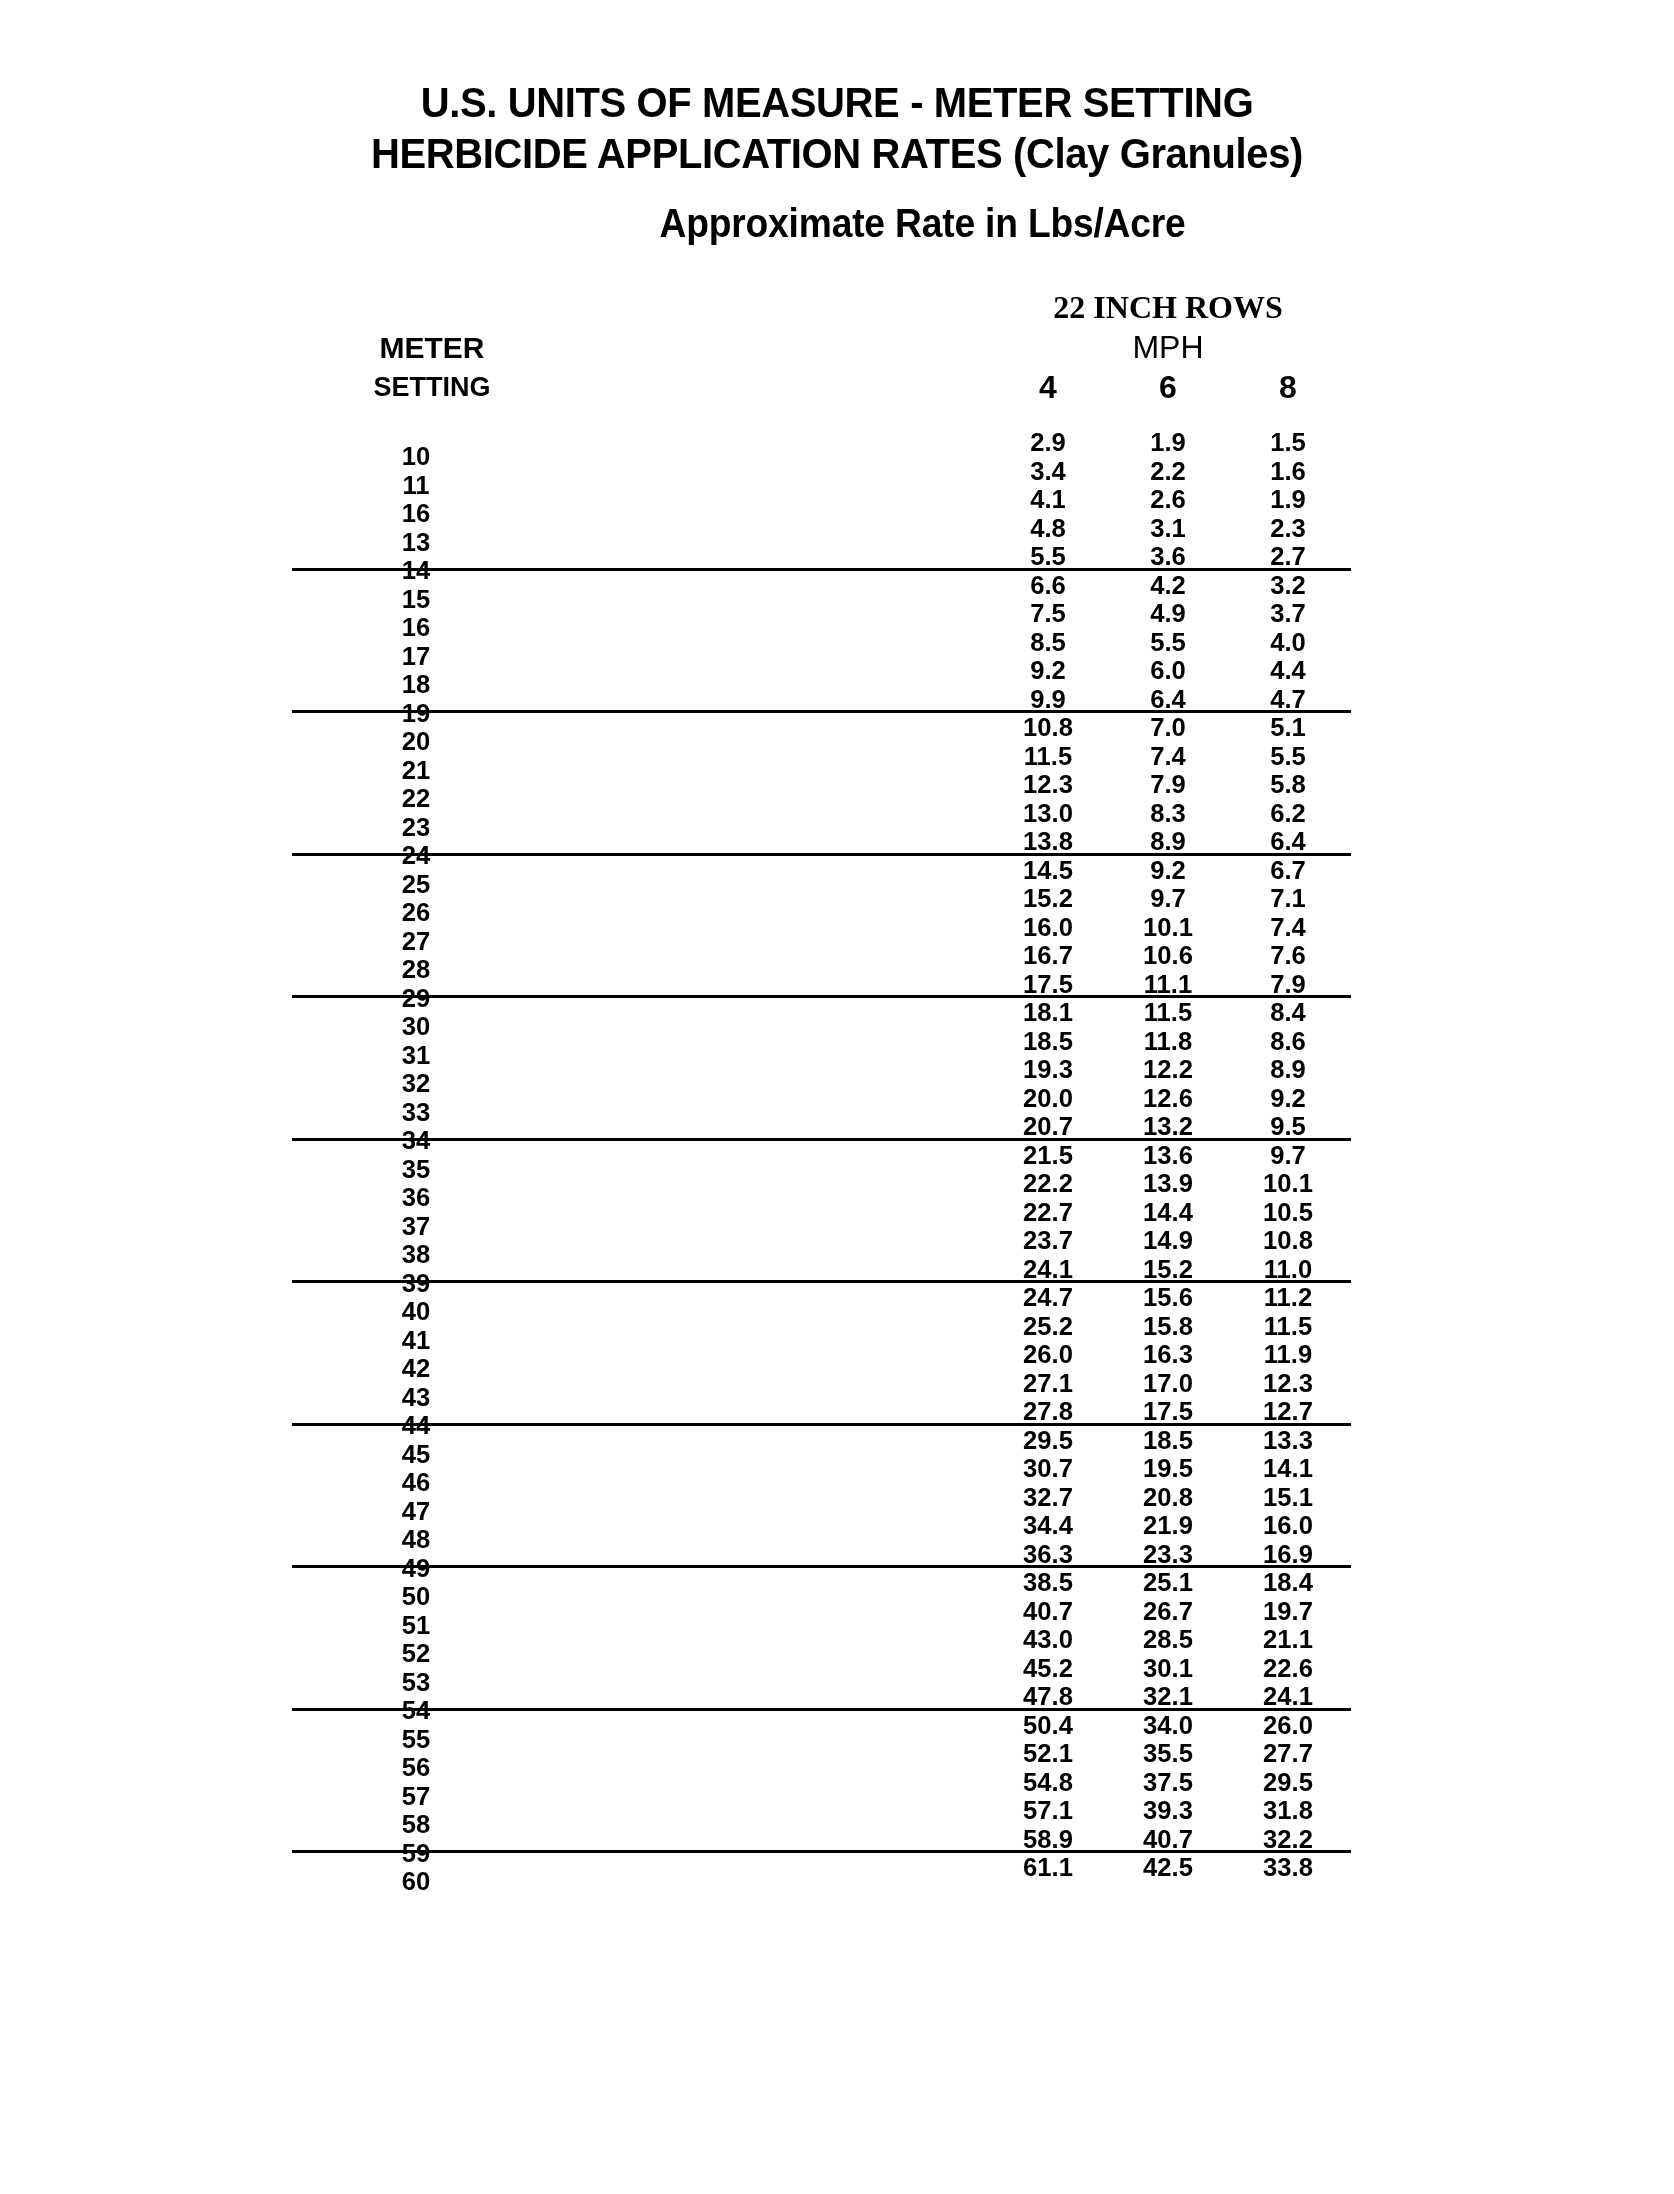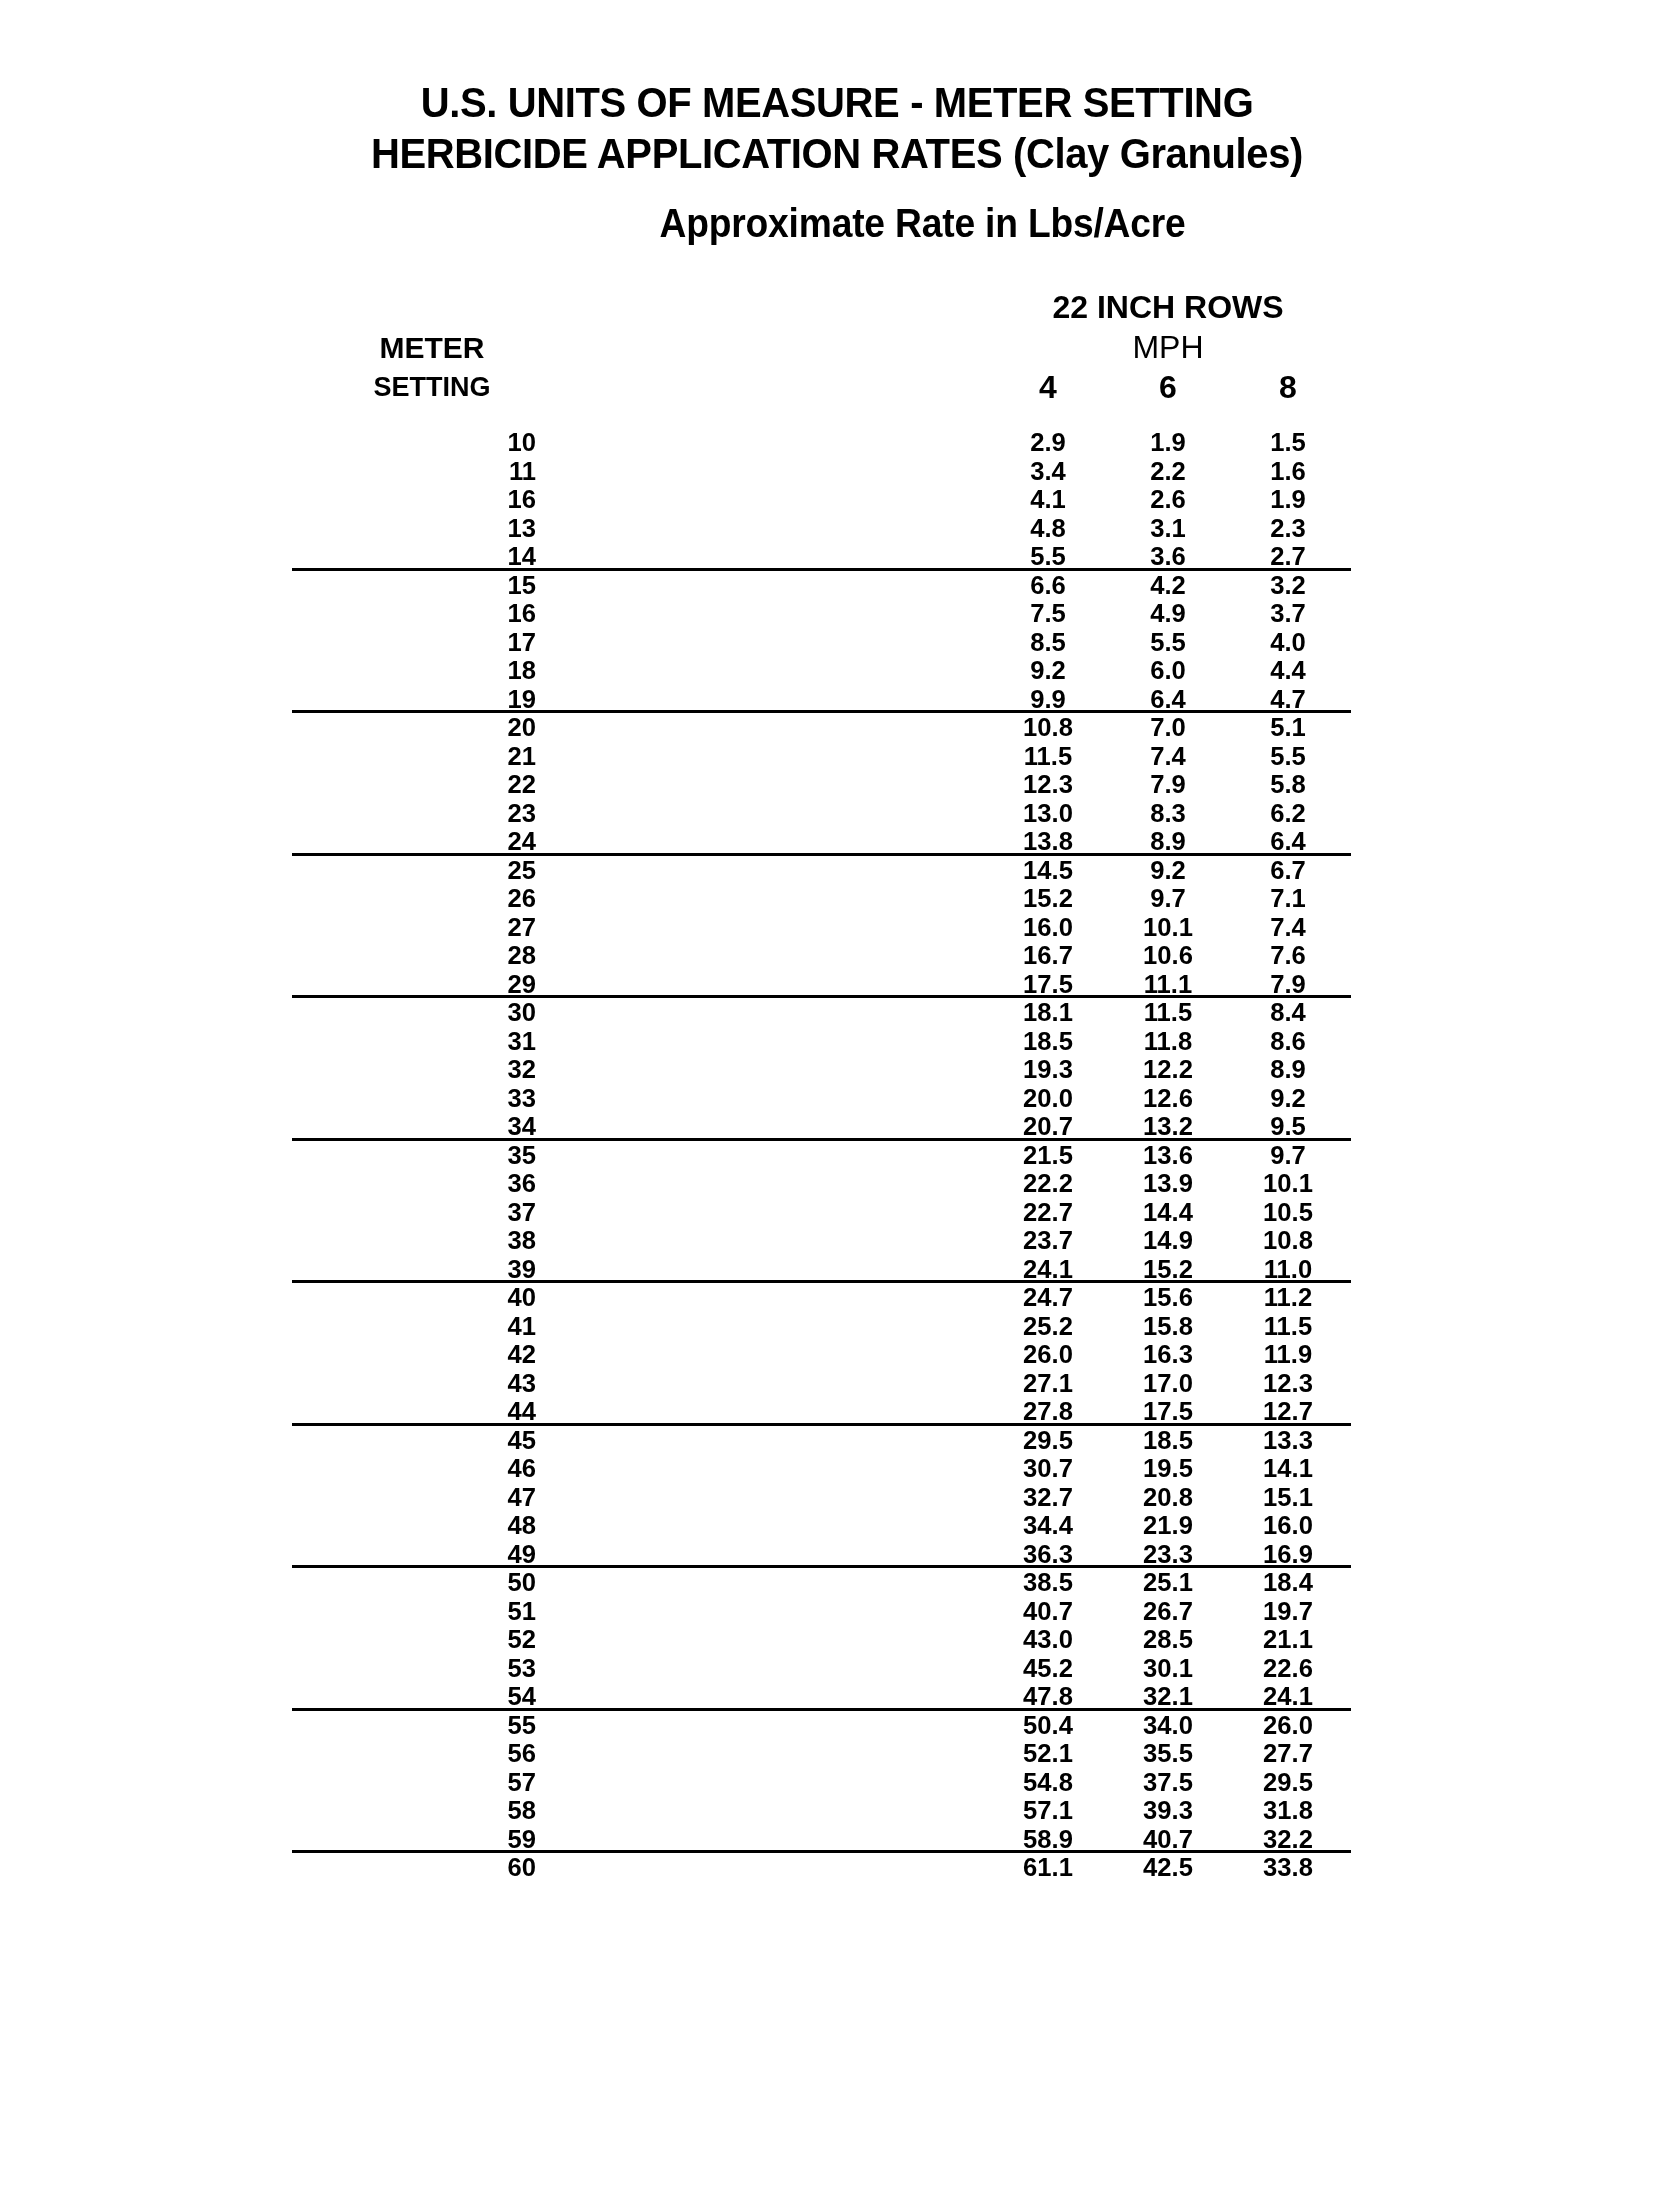--- a/index.html
+++ b/index.html
@@ -64,20 +64,21 @@
   .hdr-rowlabel {
     position: absolute;
     top: 290px;
     left: 1048px;
     width: 240px;
     text-align: center;
     font-weight: bold;
     font-size: 32px;
     line-height: 35px;
     white-space: nowrap;
+    font-family: Liberation Serif, serif;
   }
   .hdr-mph {
     position: absolute;
     top: 330px;
     left: 1048px;
     width: 240px;
     text-align: center;
     font-weight: normal;
     font-size: 32px;
     line-height: 35px;
@@ -137,24 +138,25 @@
     left: 292px;
     right: 323px;
     bottom: 0;
     height: 0;
     border-bottom: 3.2px solid #000;
   }
   .cell-setting {
     position: absolute;
     left: 296px;
     width: 240px;
-    text-align: right;
+    text-align: center;
     font-weight: bold;
     font-size: 25.6px;
     line-height: 28px;
+    margin-top: 14px;
   }
   .cell-vals {
     position: absolute;
     left: 988px;
     width: 360px;
     display: flex;
     font-weight: bold;
     font-size: 25.6px;
     line-height: 28px;
   }

